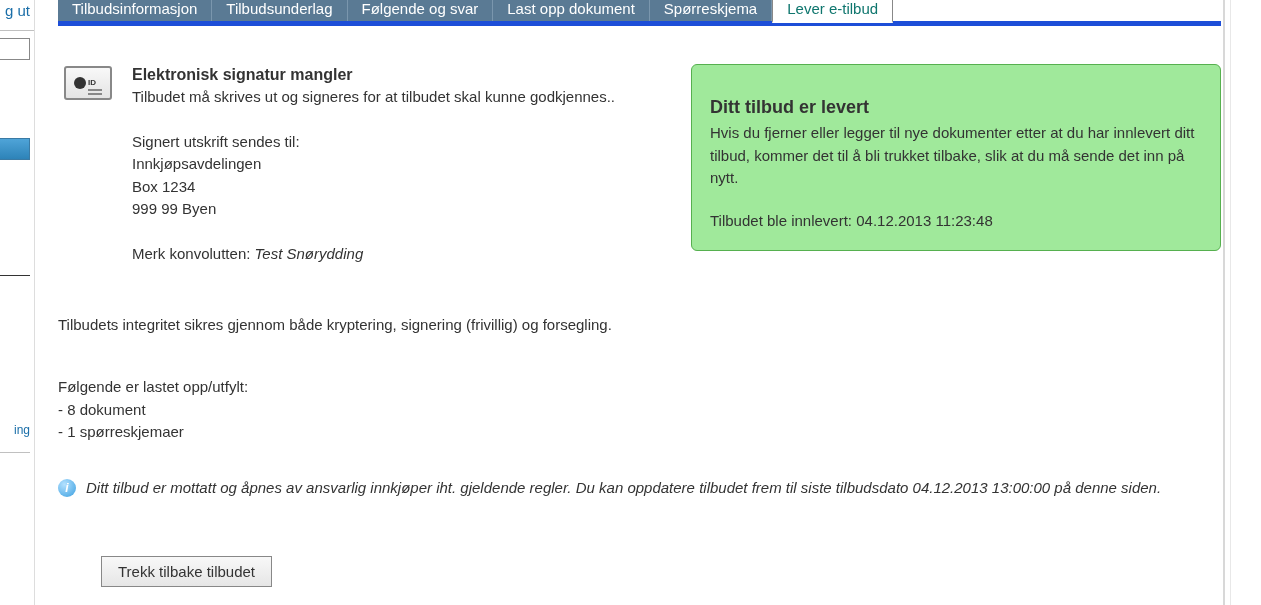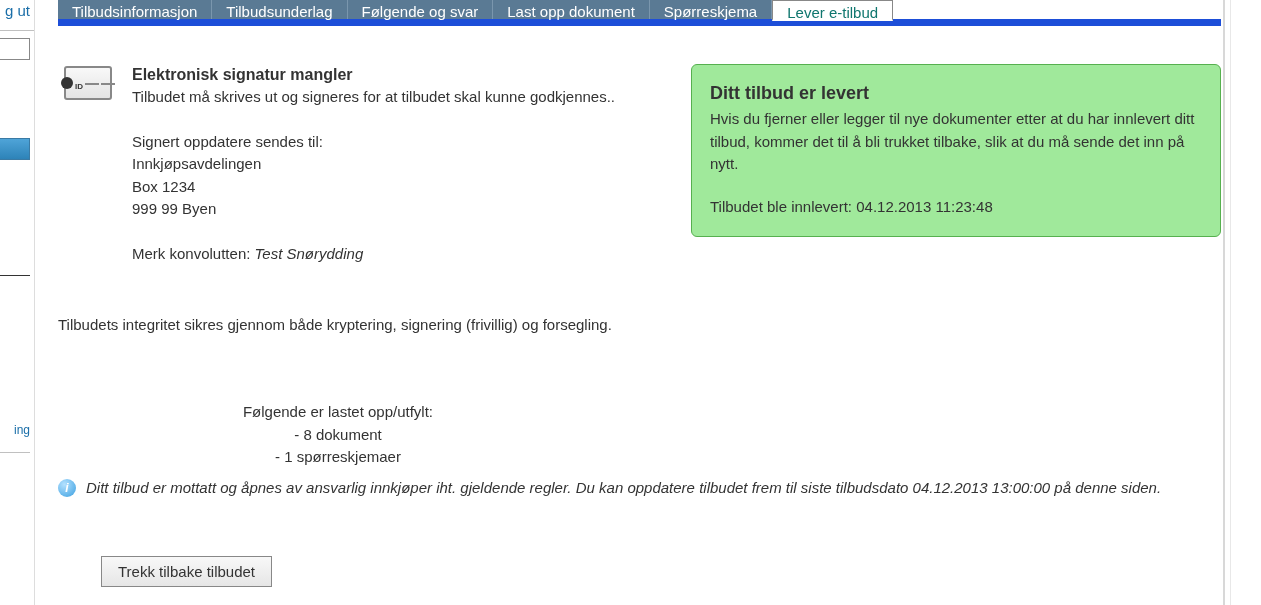--- a/index.html
+++ b/index.html
@@ -77,21 +77,22 @@
       right: 4px;
       border-top: 1px solid #c0c0c0;
     }
     .tabs {
       position: absolute;
       left: 58px;
       top: 0;
       right: 40px;
       height: 26px;
       display: flex;
-      border-bottom: 7px solid #1d4ed8;
+      border-bottom: 5px solid #1d4ed8;
+      align-items: flex-end;
     }
     .tab {
       padding: 3px 14px 4px 14px;
       background: #5a7a94;
       color: #fff;
       border-right: 1px solid #7a96ad;
       font-size: 15px;
       cursor: pointer;
       white-space: nowrap;
     }
@@ -128,64 +129,63 @@
       justify-content: center;
     }
     .id-badge-inner {
       display: flex;
       align-items: center;
       gap: 2px;
     }
     .id-head {
       width: 12px; height: 12px; border-radius: 50%; background: #333;
     }
-    .id-lines { display:flex; flex-direction:row; gap:2px;margin-top:8px; }
+    .id-lines { display:flex; flex-direction:column; gap:2px;margin-top:8px; }
     .id-text { font-size:8px; color:#333; font-weight:bold; line-height:1;}
     .id-line { width:14px; height:2px; background:#888; }
     .sig-block {
       position: absolute;
       left: 74px;
       top: 40px;
       width: 520px;
     }
     .sig-title { font-weight: bold; font-size: 16px; margin-bottom: 2px; }
     .sig-line { line-height: 1.5; }
     .sig-spacer { height: 22px; }
     .sig-italic { font-style: italic; }
     .status-box {
       position: absolute;
       right: 0;
       top: 38px;
       width: 530px;
       background: #a0e99b;
       border: 1px solid #56b04f;
       border-radius: 6px;
-      padding: 18px 18px 18px 18px;
+      padding: 32px 18px 18px 18px;
     }
     .status-title {
       font-weight: bold;
       font-size: 18px;
       margin-bottom: 4px;
     }
     .status-text { line-height: 1.5; }
     .status-spacer { height: 20px; }
     .integrity {
       position: absolute;
       left: 0;
       top: 288px;
       width: 560px;
       line-height: 1.5;
     }
     .uploaded {
       position: absolute;
       left: 0;
-      top: 375px;
+      top: 350px;
       width: 560px;
       line-height: 1.5;
-      text-align: center;
     }
     .info-line {
       position: absolute;
       left: 0;
       top: 450px;
       right: 0;
       display: flex;
       align-items: flex-start;
       gap: 10px;
     }
@@ -275,21 +275,21 @@
         <div class="id-line"></div>
         <div class="id-line"></div>
       </div>
     </div>
   </div>
 
   <div class="sig-block">
     <div class="sig-title">Elektronisk signatur mangler</div>
     <div class="sig-line">Tilbudet må skrives ut og signeres for at tilbudet skal kunne godkjennes..</div>
     <div class="sig-spacer"></div>
-    <div class="sig-line">Signert oppdatere sendes til:</div>
+    <div class="sig-line">Signert utskrift sendes til:</div>
     <div class="sig-line">Innkjøpsavdelingen</div>
     <div class="sig-line">Box 1234</div>
     <div class="sig-line">999 99 Byen</div>
     <div class="sig-spacer"></div>
     <div class="sig-line">
       <span>Merk konvolutten: </span><span class="sig-italic">Test Snørydding</span>
     </div>
   </div>
 
   <div class="status-box">

